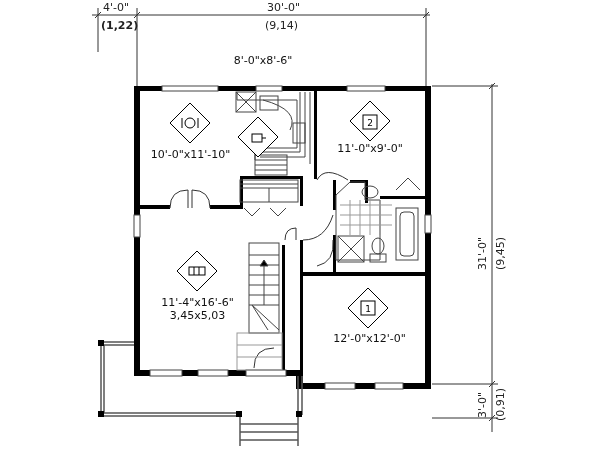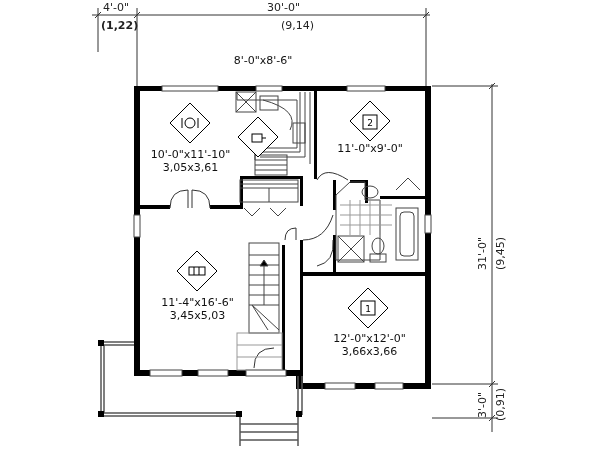--- a/index.html
+++ b/index.html
@@ -184,36 +184,34 @@
     <line x1="199" y1="267" x2="199" y2="275"></line>
     <rect x="361" y="301" width="14" height="14"></rect>
   </g>
   <text x="370" y="126" font-size="9" text-anchor="middle" font-family="DejaVu Sans, sans-serif">2</text>
   <text x="368" y="312" font-size="9" text-anchor="middle" font-family="DejaVu Sans, sans-serif">1</text>
 </svg>
 
 <div class="dim" style="left:103px;top:1px;">4'-0"</div>
 <div class="dim" style="left:101px;top:19px;font-weight:bold;">(1,22)</div>
 <div class="dim" style="left:267px;top:1px;">30'-0"</div>
-<div class="dim" style="left:265px;top:19px;margin-left:16px;">(9,14)</div>
+<div class="dim" style="left:265px;top:19px;">(9,14)</div>
 <div class="vdim" style="left:476px;top:270px;">31'-0"</div>
 <div class="vdim" style="left:494px;top:270px;">(9,45)</div>
 <div class="vdim" style="left:476px;top:418px;">3'-0"</div>
 <div class="vdim" style="left:494px;top:421px;">(0,91)</div>
 
 <div class="lbl" style="left:218px;top:54px;width:90px;">
   <div>8'-0"x8'-6"</div>
 </div>
 <div class="lbl" style="left:143px;top:148px;width:95px;">
   <div>10'-0"x11'-10"</div>
-  <div>3,05x3,61</div>
 </div>
 <div class="lbl" style="left:325px;top:142px;width:90px;">
   <div>11'-0"x9'-0"</div>
 </div>
 <div class="lbl" style="left:150px;top:296px;width:95px;">
   <div>11'-4"x16'-6"</div>
   <div>3,45x5,03</div>
 </div>
 <div class="lbl" style="left:322px;top:332px;width:95px;">
   <div>12'-0"x12'-0"</div>
-  <div>3,66x3,66</div>
 </div>
 
 </body></html>

